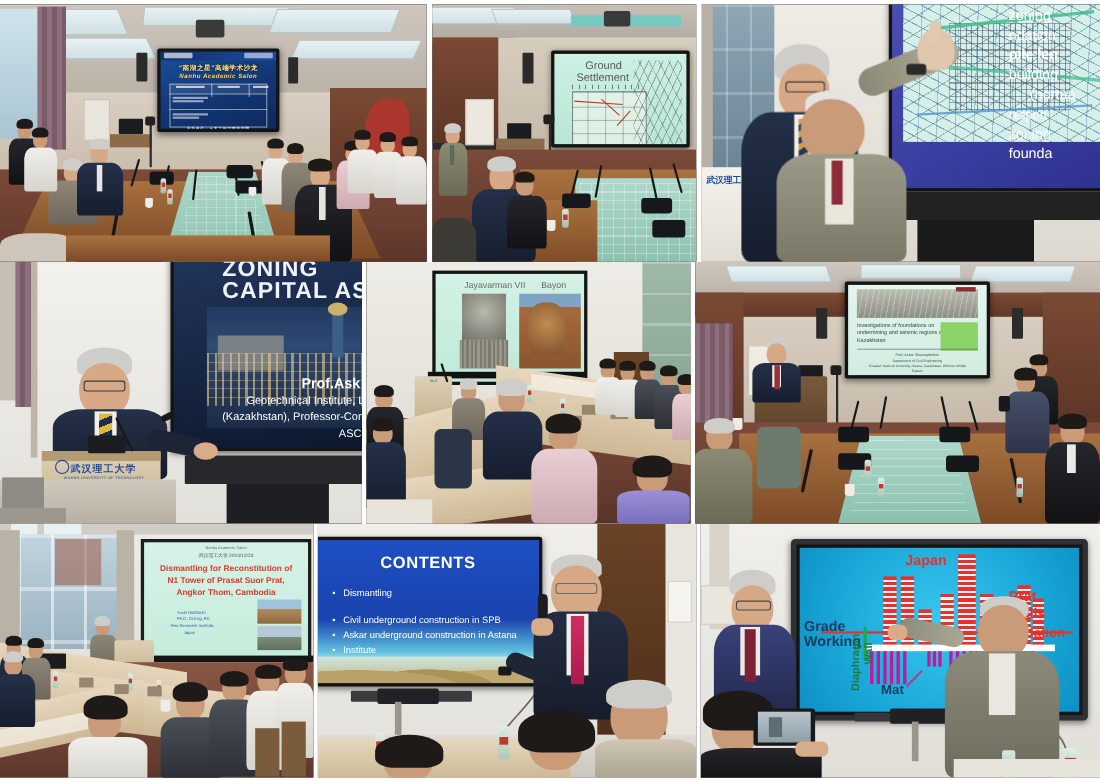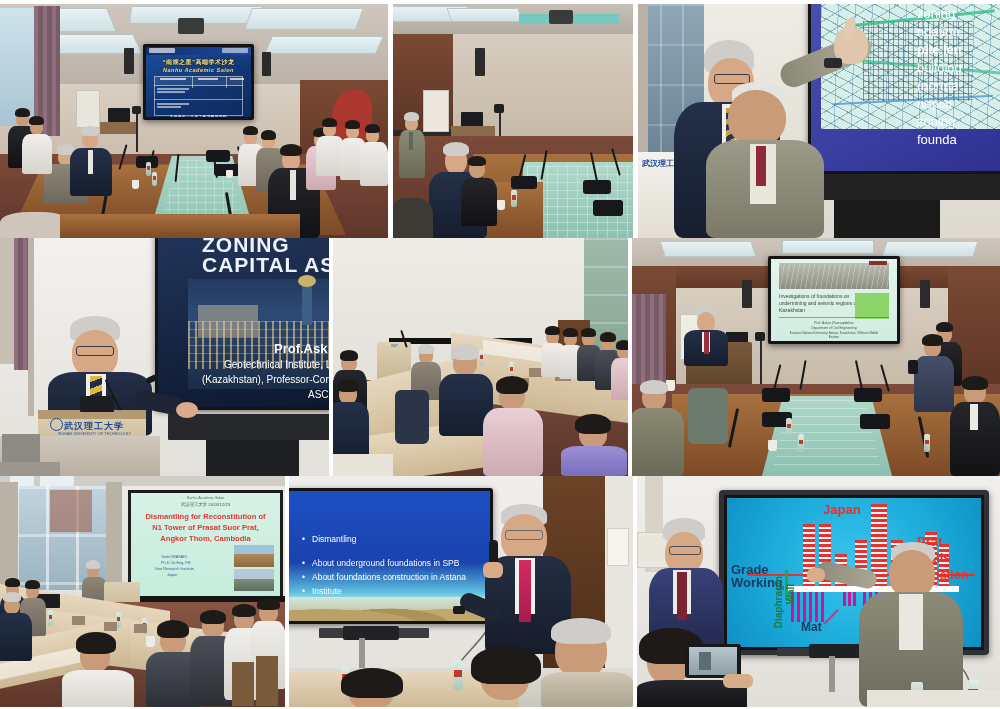--- a/index.html
+++ b/index.html
@@ -240,20 +240,44 @@
       <div class="scene">
         <div class="layer ceiling" style="height:34px;background:linear-gradient(#c6c0b6,#b0a99f);"></div>
         <div class="layer ceil-panel" style="left:-4px;top:2px;width:80px;height:14px;transform:skewX(26deg);"></div>
         <div class="layer ceil-panel" style="left:56px;top:4px;width:70px;height:12px;transform:skewX(20deg);"></div>
         <div class="layer" style="left:126px;top:10px;width:100px;height:10px;background:#76c9c0;"></div>
         <div class="layer" style="left:156px;top:6px;width:24px;height:14px;background:#3a3a3a;border-radius:2px;"></div>
         <div class="layer wall-wood" style="top:30px;left:0;width:74px;height:96px;"></div>
         <div class="layer wall" style="top:30px;left:60px;right:0;height:110px;background:linear-gradient(180deg,#d7cdbe,#c5b8a7);"></div>
         <div class="layer speakerbox" style="top:44px;left:82px;width:10px;height:28px;"></div>
 
+        <div class="layer screen-frame" style="top:42px;left:108px;width:126px;height:88px;">
+          <div class="screen screen-mint">
+            <div style="position:absolute;top:6px;left:28px;font-size:10px;color:#5a5a55;">Ground</div>
+            <div style="position:absolute;top:17px;left:20px;font-size:10px;color:#5a5a55;">Settlement</div>
+
+            <div class="chartbox" style="left:16px;top:34px;width:66px;height:52px;background:rgba(250,248,238,.55);border-color:#7e8b8b;"></div>
+            <div class="gridline" style="left:16px;top:34px;width:66px;height:1px;"></div>
+            <div class="gridline" style="left:16px;top:48px;width:66px;height:1px;"></div>
+            <div class="gridline" style="left:16px;top:60px;width:66px;height:1px;"></div>
+            <div class="gridline" style="left:16px;top:72px;width:66px;height:1px;"></div>
+            <div class="gridline" style="left:30px;top:34px;width:1px;height:52px;"></div>
+            <div class="gridline" style="left:46px;top:34px;width:1px;height:52px;"></div>
+            <div class="gridline" style="left:62px;top:34px;width:1px;height:52px;"></div>
+            <div class="curve" style="left:18px;top:44px;width:44px;transform:rotate(4deg);"></div>
+            <div class="curve" style="left:40px;top:48px;width:22px;transform:rotate(42deg);"></div>
+            <div class="curve" style="left:54px;top:58px;width:18px;transform:rotate(-48deg);"></div>
+            <div style="position:absolute;left:16px;top:28px;width:66px;height:4px;background:repeating-linear-gradient(90deg,#6b7a7a 0 1px,transparent 1px 6px);"></div>
+
+            <div style="position:absolute;right:4px;top:6px;width:44px;height:78px;background:
+               repeating-linear-gradient(115deg,rgba(60,70,70,.35) 0 1px,transparent 1px 6px),
+               repeating-linear-gradient(62deg,rgba(60,70,70,.3) 0 1px,transparent 1px 8px);"></div>
+
+          </div>
+        </div>
 
         <div class="layer" style="top:86px;left:30px;width:24px;height:40px;background:#ece8de;border:1px solid #cbc6bb;"></div>
         <div class="layer" style="top:108px;left:68px;width:22px;height:15px;background:#1a1c1f;border-radius:1px;"></div>
         <div class="layer" style="top:122px;left:58px;width:44px;height:16px;background:#8a6b4c;"></div>
         <div class="layer" style="top:104px;left:106px;width:2px;height:58px;background:#2c2c2c;"></div>
         <div class="layer" style="top:100px;left:101px;width:10px;height:9px;background:#202020;border-radius:2px;"></div>
         <div class="layer floor" style="top:132px;left:0;right:0;bottom:0;background:linear-gradient(180deg,#7b4a39,#5a352a);"></div>
 
         <div class="layer table-wood" style="top:150px;left:80px;right:-10px;height:88px;"></div>
         <div class="layer table-glass" style="top:158px;left:130px;width:110px;height:80px;"></div>
@@ -313,21 +337,21 @@
                 repeating-linear-gradient(180deg,rgba(70,70,90,.45) 0 1px,transparent 1px 6px);"></div>
             <div style="position:absolute;left:34px;top:18px;width:150px;height:3px;background:rgba(60,190,140,.85);transform:rotate(-6deg);"></div>
             <div style="position:absolute;left:40px;top:66px;width:150px;height:3px;background:rgba(60,190,140,.7);transform:rotate(5deg);"></div>
             <div style="position:absolute;left:22px;top:100px;width:160px;height:2px;background:rgba(80,150,210,.8);transform:rotate(-3deg);"></div>
 
             <div style="position:absolute;right:4px;top:6px;width:80px;">
               <div style="font-size:13px;color:#fff;line-height:18px;">zoning</div>
               <div style="font-size:13px;color:#fff;line-height:18px;">ndation</div>
               <div style="font-size:13px;color:#fff;line-height:18px;font-weight:bold;">pile len</div>
               <div style="font-size:13px;color:#fff;line-height:18px;">building</div>
-              <div style="font-size:13px;color:#fff;line-height:18px;">(norma</div>
+              <div style="font-size:13px;color:#fff;line-height:18px;text-align:center;">(norma</div>
               <div style="font-size:13px;color:#fff;line-height:18px;font-family:Liberation Serif, serif;">respon</div>
               <div style="font-size:13px;color:#fff;line-height:18px;">zoning</div>
               <div style="font-size:13px;color:#fff;line-height:18px;">founda</div>
             </div>
           </div>
         </div>
         <div class="tv-stand" style="left:170px;top:170px;right:-4px;height:26px;background:#222;"></div>
         <div class="layer" style="left:196px;top:196px;right:60px;height:38px;background:#1a1a1a;"></div>
 
         <div class="layer" style="left:0;top:148px;width:78px;height:86px;background:linear-gradient(180deg,#f4f2ec,#e2ded4);"></div>
@@ -417,20 +441,30 @@
 
     <div style="width:4px;height:238px;background:#fff;"></div>
 
     <div class="cell" style="width:295px;height:238px;">
       <div class="scene">
         <div class="layer wall-white" style="inset:0;background:linear-gradient(180deg,#eeece6,#dcd9d1);"></div>
         <div class="layer" style="right:0;top:0;width:44px;height:190px;background:linear-gradient(180deg,#9fb9a8,#7e9c8c);"></div>
         <div class="layer" style="right:0;top:0;width:44px;height:190px;background:repeating-linear-gradient(180deg,rgba(255,255,255,.25) 0 2px,transparent 2px 28px);"></div>
         <div class="layer door-wood" style="right:38px;top:82px;width:32px;height:106px;"></div>
 
+        <div class="layer" style="left:60px;top:8px;width:135px;height:98px;background:#141414;padding:3px;">
+          <div style="position:absolute;inset:3px;background:linear-gradient(180deg,#d2f2e4,#bfe9d8);">
+            <div style="position:absolute;left:26px;top:6px;font-size:8px;color:#6b6a62;">Jayavarman VII</div>
+            <div style="position:absolute;left:96px;top:6px;font-size:8px;color:#6b6a62;">Bayon</div>
+            <div style="position:absolute;left:24px;top:18px;width:40px;height:42px;background:radial-gradient(circle at 50% 40%,#b9b9ad,#6f6f66);"></div>
+            <div style="position:absolute;left:22px;top:60px;width:44px;height:26px;background:repeating-linear-gradient(90deg,#9a968a 0 2px,#7d7a6f 2px 4px);"></div>
+            <div style="position:absolute;left:76px;top:18px;width:56px;height:68px;background:linear-gradient(180deg,#7fa3c4 0 18%,#a66a3c 18%,#8a5530 100%);"></div>
+            <div style="position:absolute;left:84px;top:26px;width:34px;height:48px;background:radial-gradient(circle at 50% 40%,#c08b52,#7d4f29);border-radius:40% 40% 30% 30%;"></div>
+          </div>
+        </div>
         <div class="layer" style="left:56px;top:100px;width:143px;height:6px;background:#121212;"></div>
 
         <div class="podium" style="left:44px;top:104px;width:34px;height:48px;"></div>
         <div class="layer" style="left:58px;top:106px;font-size:3px;color:#1b4aa0;">WUT</div>
         <div class="mic" style="left:70px;top:92px;width:1.5px;height:18px;transform:rotate(-18deg);"></div>
 
         <div class="layer floor" style="top:142px;left:0;right:0;bottom:0;background:linear-gradient(180deg,#7a4a38,#59342a);"></div>
 
         <div class="layer table-light" style="left:118px;top:108px;right:-20px;height:66px;transform:skewY(8deg);"></div>
         <div class="layer table-light" style="left:-20px;top:138px;width:150px;height:70px;transform:skewY(-14deg);"></div>
@@ -704,23 +738,24 @@
 
     <div class="cell" style="width:344px;height:231px;">
       <div class="scene">
         <div class="layer wall-white" style="inset:0;background:linear-gradient(180deg,#f0eeea,#e2e0da);"></div>
         <div class="layer door-wood" style="right:26px;top:0;width:64px;height:192px;"></div>
         <div class="layer" style="right:0;top:0;width:28px;height:192px;background:#e8e5de;"></div>
         <div class="layer" style="right:4px;top:52px;width:20px;height:36px;background:#f6f4ef;border:1px solid #d4d0c7;"></div>
 
         <div class="layer screen-frame" style="left:-4px;top:12px;width:208px;height:136px;border-radius:3px;">
           <div class="screen" style="background:linear-gradient(180deg,#1d4fc4 0%,#1a43ad 55%,#5ec0df 78%,#cfe8e0 86%,#c4b17e 100%);">
+            <div style="position:absolute;left:0;right:0;top:12px;text-align:center;font-size:15px;font-weight:bold;color:#fff;letter-spacing:.5px;">CONTENTS</div>
             <div class="bullet" style="left:24px;top:43px;font-size:8.5px;">Dismantling</div>
-            <div class="bullet" style="left:24px;top:67px;font-size:8.5px;">About underground foundations in SPB</div>
-            <div class="bullet" style="left:24px;top:81px;font-size:8.5px;">About foundations construction in Astana</div>
+            <div class="bullet" style="left:24px;top:67px;font-size:8.5px;">Civil underground construction in SPB</div>
+            <div class="bullet" style="left:24px;top:81px;font-size:8.5px;">Askar underground construction in Astana</div>
             <div class="bullet" style="left:24px;top:95px;font-size:8.5px;">Institute</div>
             <div style="position:absolute;left:0;right:0;bottom:0;height:24px;background:
                    radial-gradient(ellipse at 18% 120%,#b9a169 0 40%,transparent 41%),
                    radial-gradient(ellipse at 50% 130%,#ab9358 0 44%,transparent 45%),
                    radial-gradient(ellipse at 84% 125%,#bfa86f 0 42%,transparent 43%),
                    linear-gradient(180deg,#cfe8e0,#c4b17e);"></div>
           </div>
         </div>
         <div class="tv-stand" style="left:30px;top:152px;width:110px;height:10px;background:#3a3c3f;"></div>
         <div class="layer" style="left:54px;top:150px;width:56px;height:14px;background:#202225;border-radius:2px;"></div>

